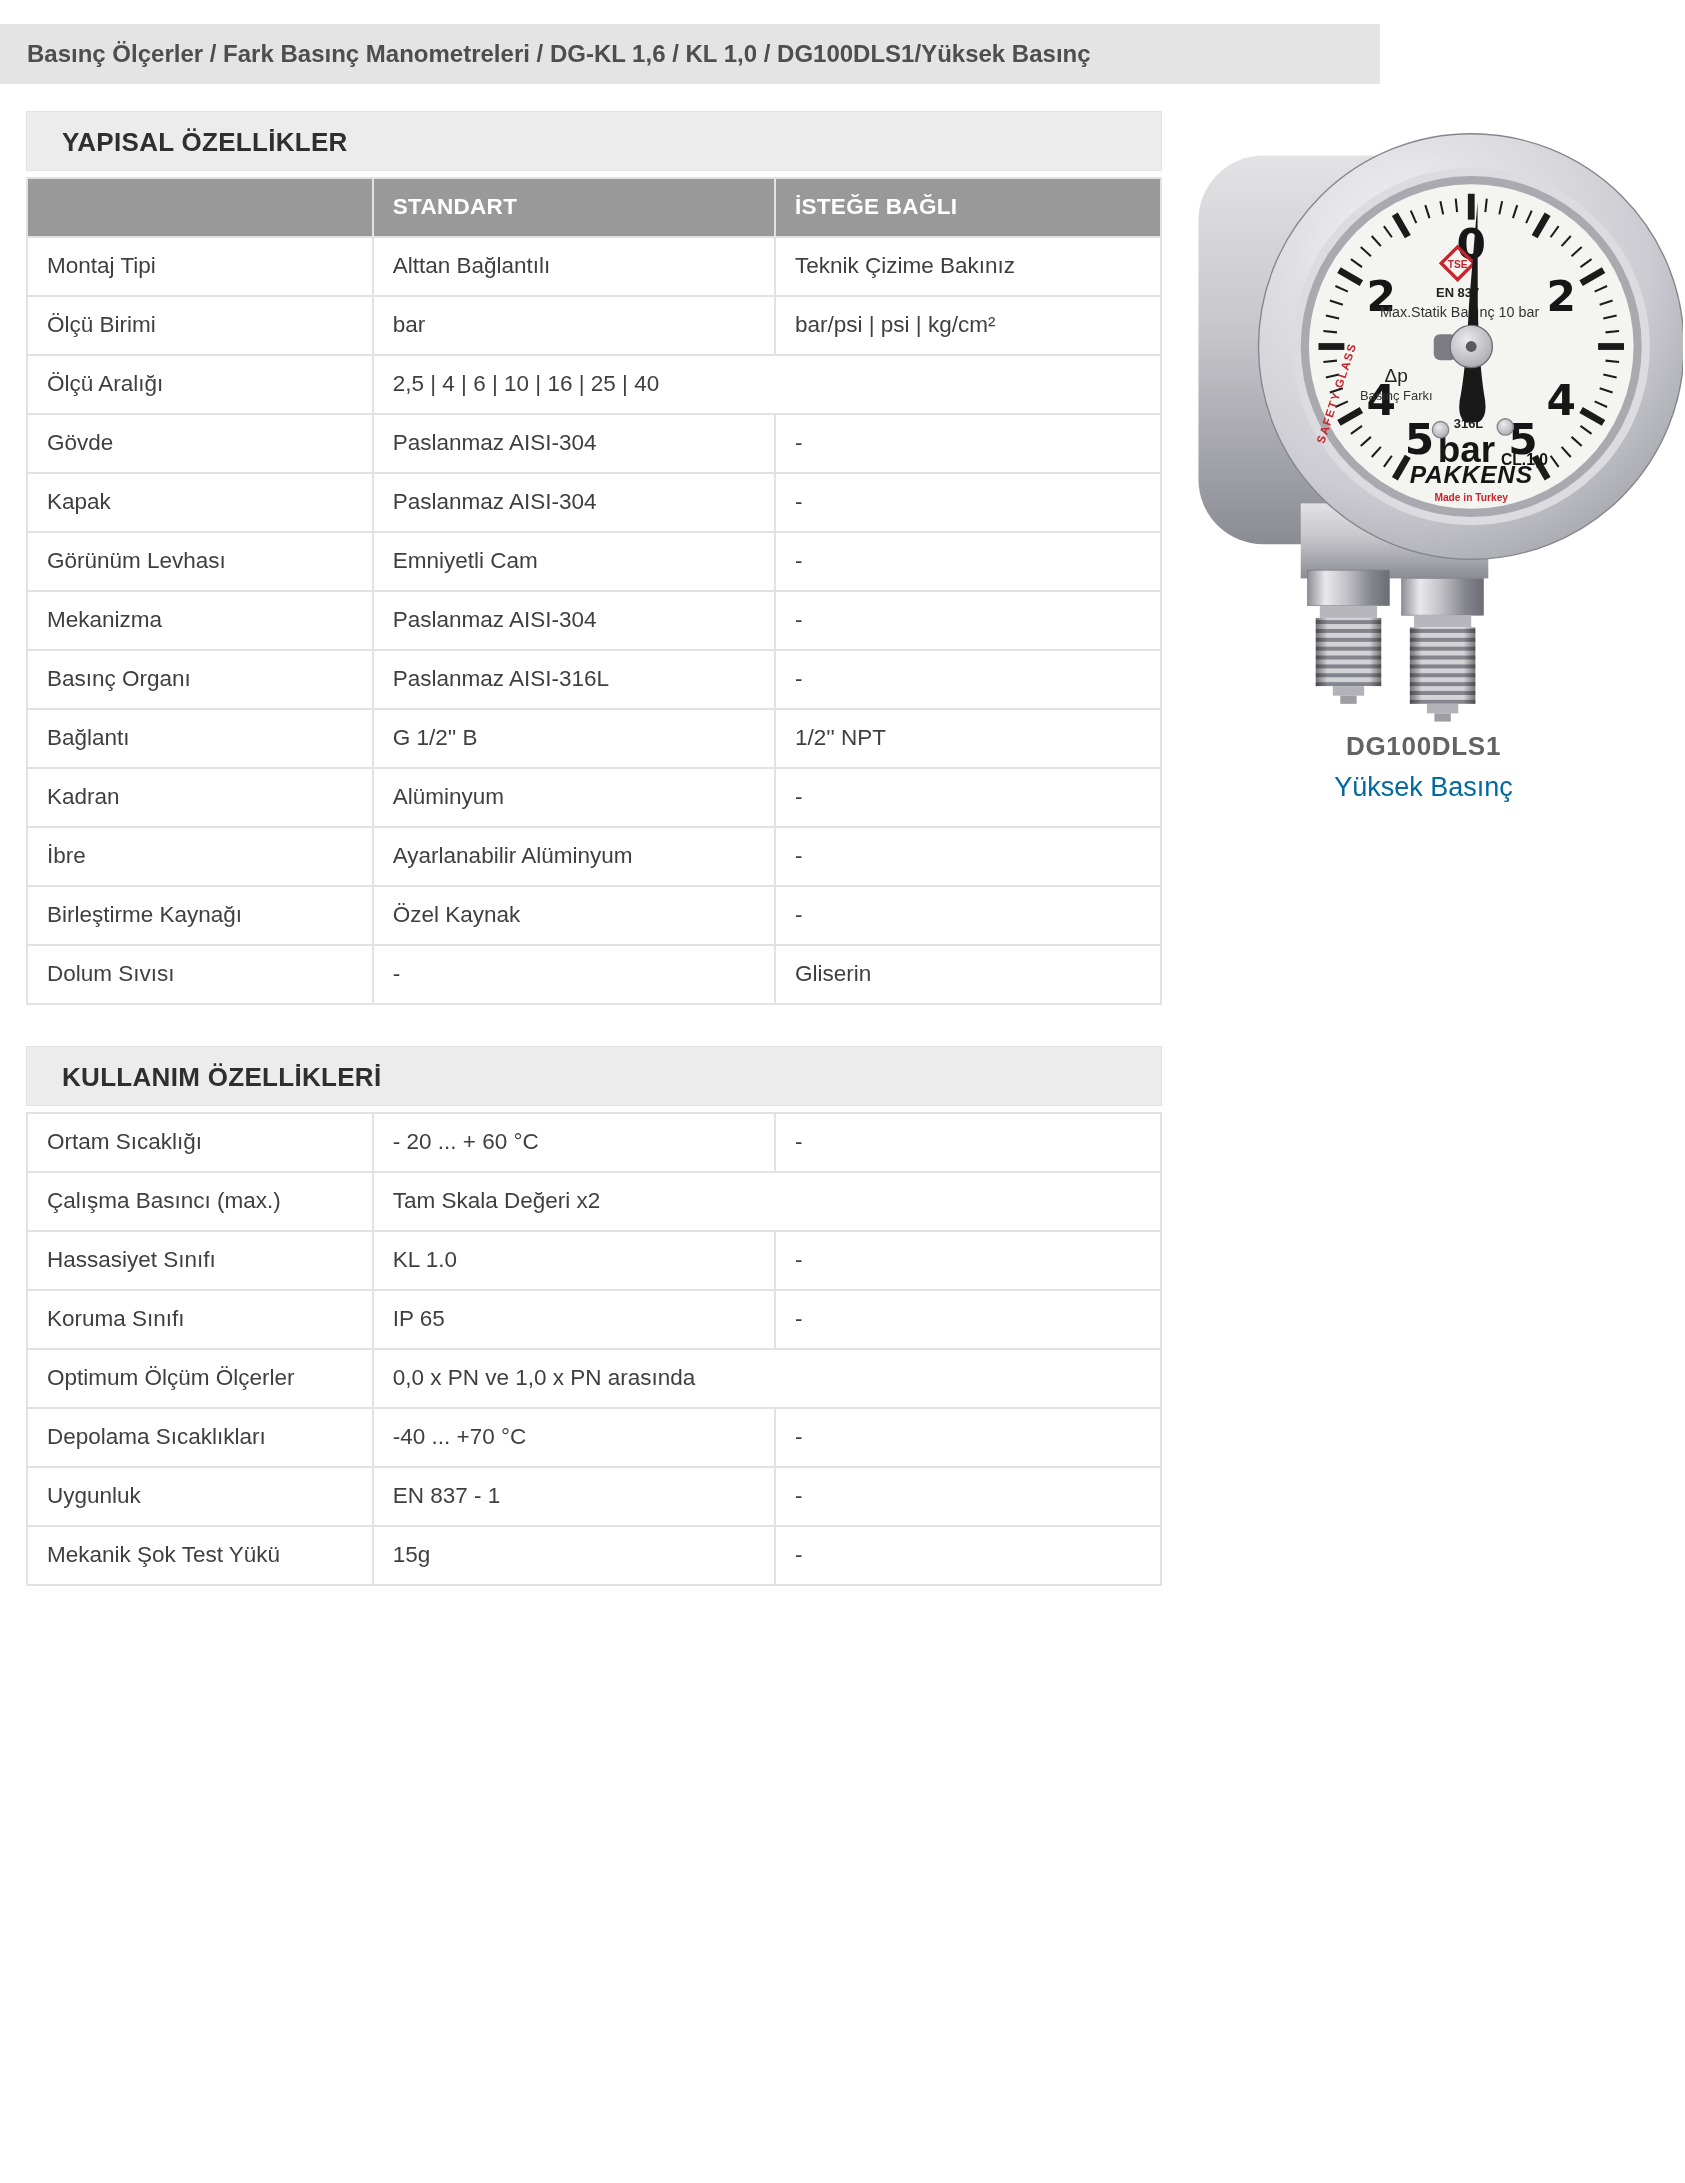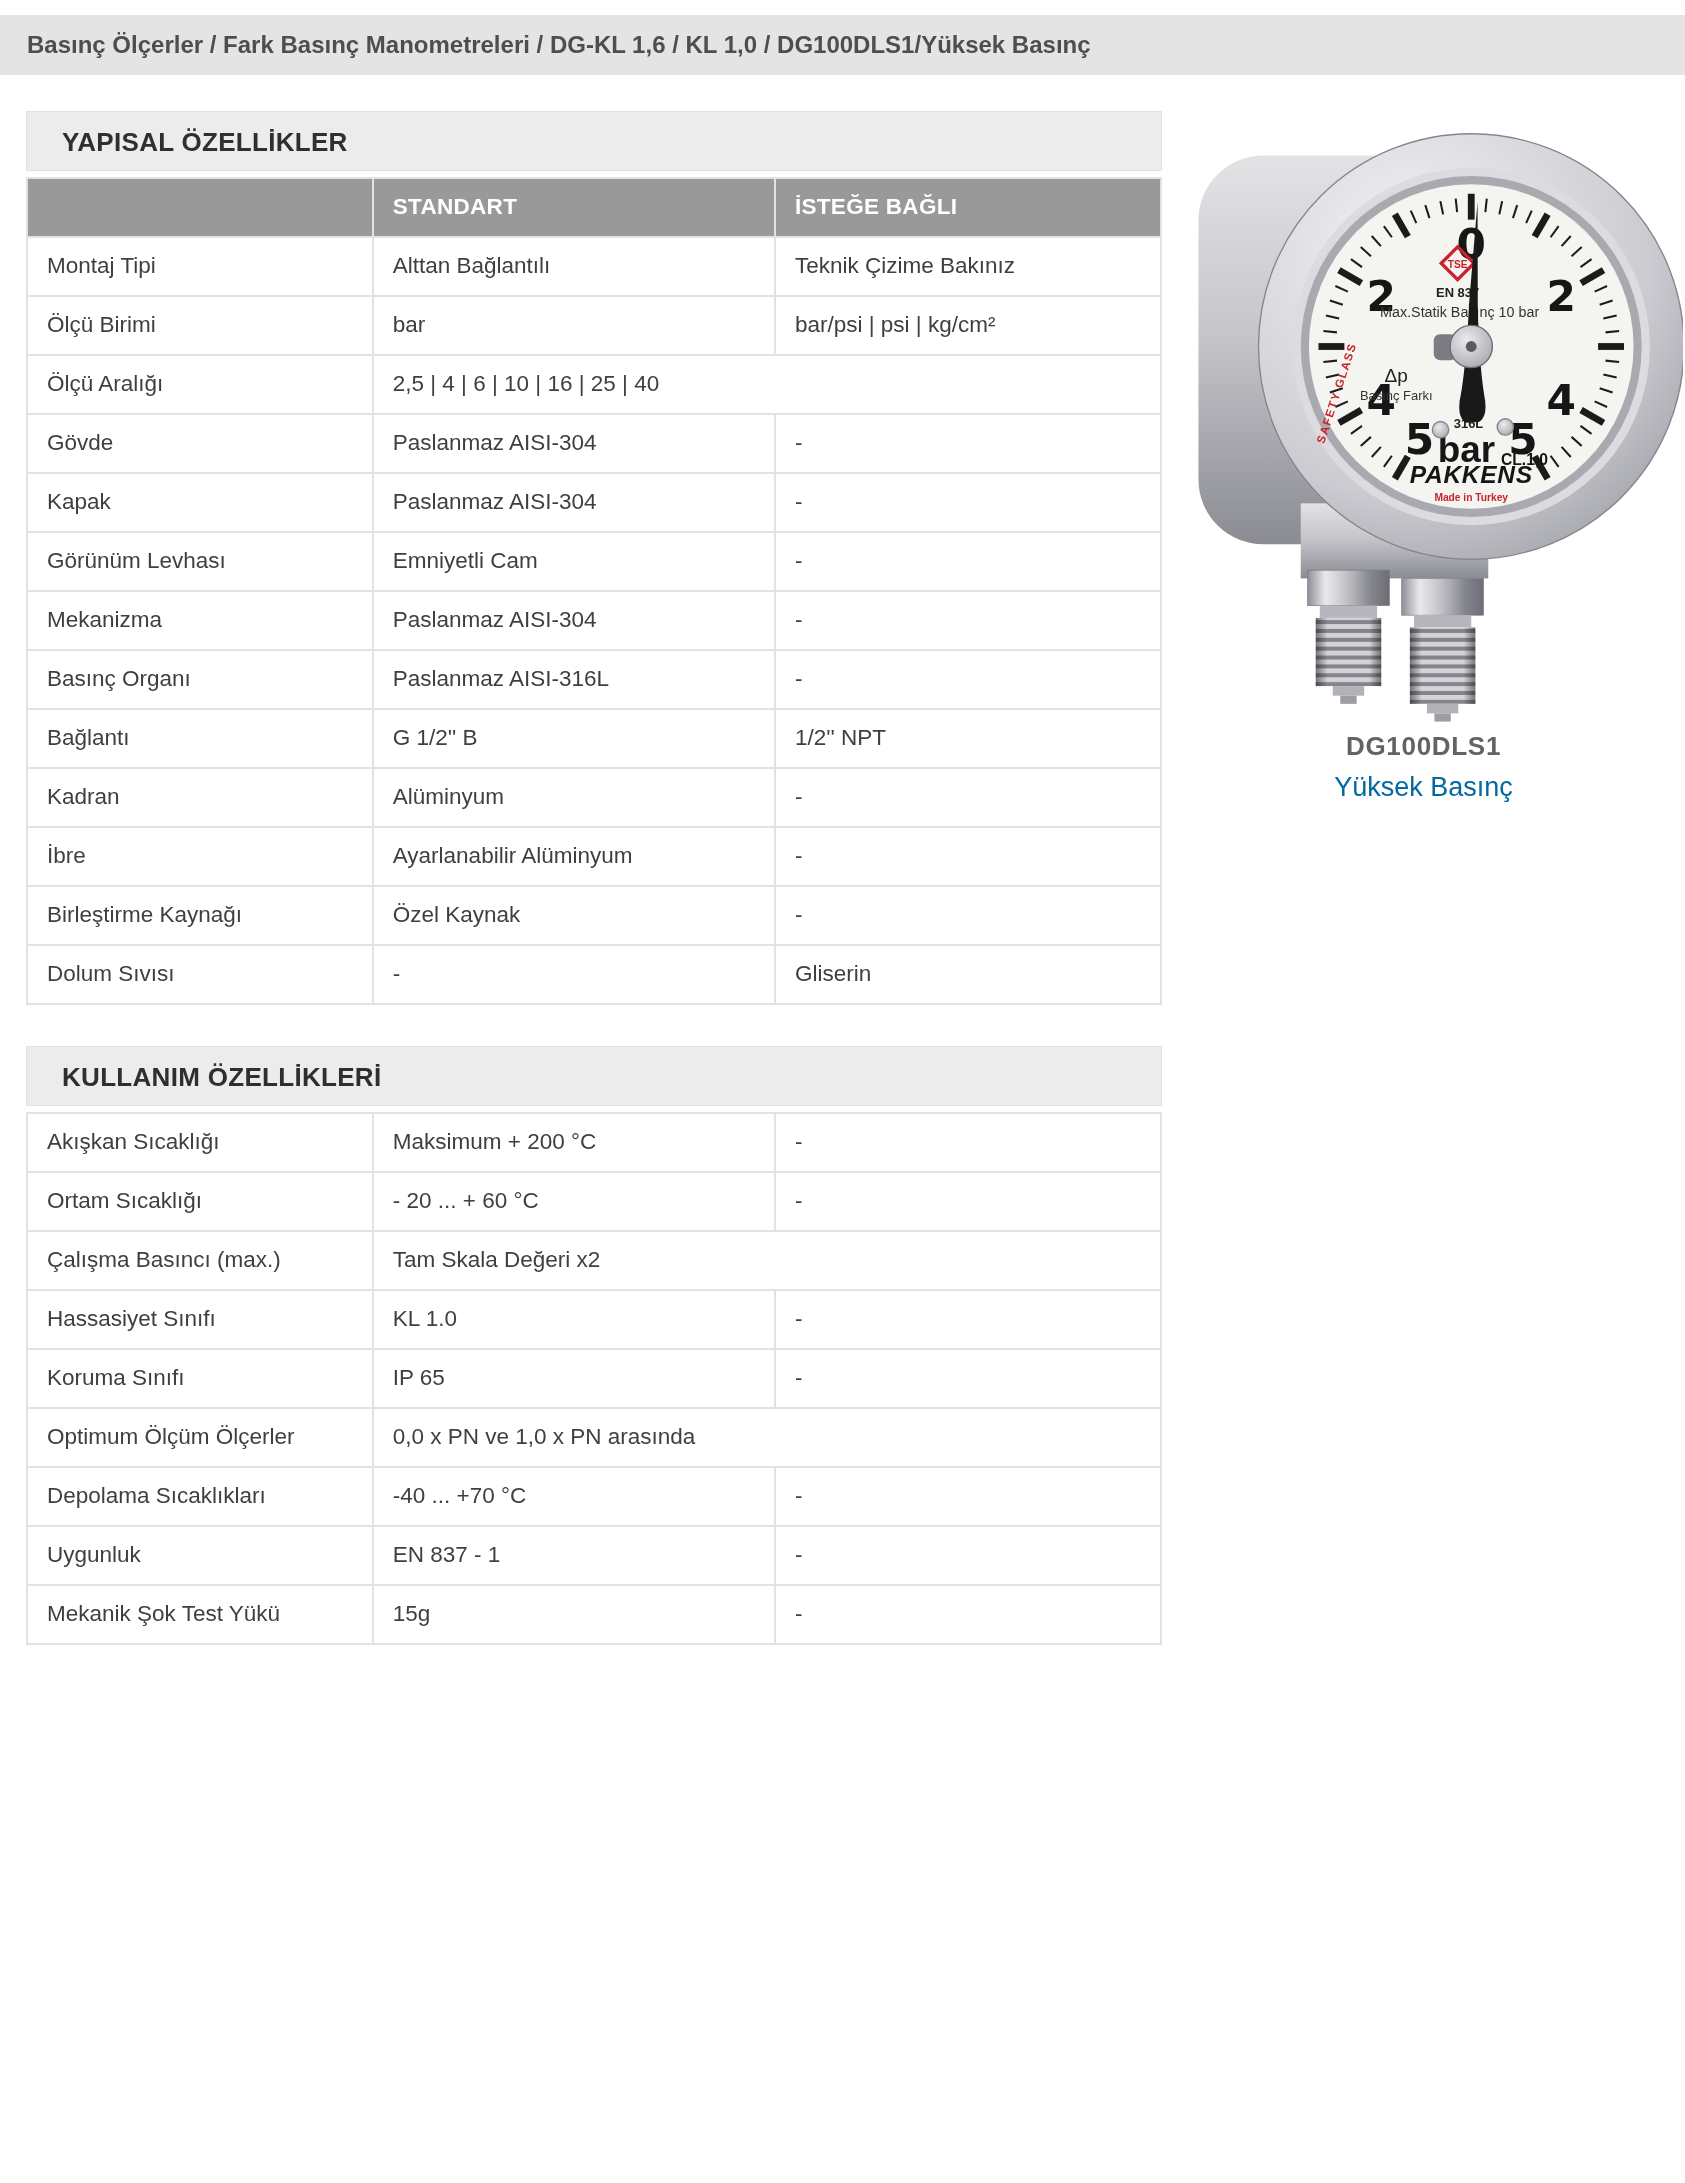--- a/index.html
+++ b/index.html
@@ -1,20 +1,20 @@
 <!DOCTYPE html>
 <html style="font-size:11px"><head>
 <meta charset="utf-8">
 <style>
   html,body{margin:0;padding:0;background:#ffffff;}
   body{font-family:"Liberation Sans","DejaVu Sans",sans-serif;}
   .page{position:relative;width:1685px;height:2183px;background:#ffffff;overflow:hidden;}
 
   
-  .breadcrumb-bar{position:absolute;left:0;top:15px;width:1685px;height:60px;background:#e4e4e4;}
+  .breadcrumb-bar{position:absolute;left:0;top:24px;width:1380px;height:60px;background:#e4e4e4;}
   .breadcrumb-bar .crumb{line-height:60px;padding-left:27px;font-size:24px;font-weight:bold;color:#4e4e4e;white-space:nowrap;}
 
   
   .panel{position:absolute;left:26px;width:1136px;}
   .panel-1{top:111px;}
   .panel-2{top:1046px;}
   .panel-title{height:60px;line-height:60px;background:#ececec;border:0.7px solid #e2e2e2;box-sizing:border-box;
                font-size:26px;font-weight:bold;color:#2f2f2f;padding-left:35px;letter-spacing:0.3px;}
   table.spec{width:100%;border-collapse:separate;border-spacing:2.7px;background:#e2e2e2;margin-top:5.5px;table-layout:fixed;}
   table.spec col.c1{width:341px;}
@@ -123,25 +123,20 @@
 
   <div class="panel panel-2">
     <div class="panel-title">KULLANIM ÖZELLİKLERİ</div>
     <table class="spec">
       <colgroup>
           <col class="c1">
           <col class="c2">
           <col class="c3">
         </colgroup>
       <tbody>
-          <tr>
-        <td>Akışkan Sıcaklığı</td>
-        <td>Maksimum + 200 °C</td>
-        <td>-</td>
-      </tr>
       <tr>
         <td>Ortam Sıcaklığı</td>
         <td>- 20 ... + 60 °C</td>
         <td>-</td>
       </tr>
       <tr>
         <td>Çalışma Basıncı (max.)</td>
         <td colspan="2">Tam Skala Değeri x2</td>
       </tr>
       <tr>

